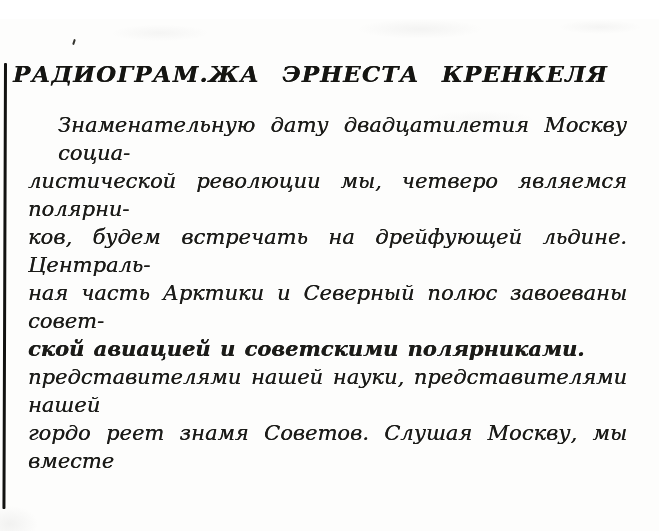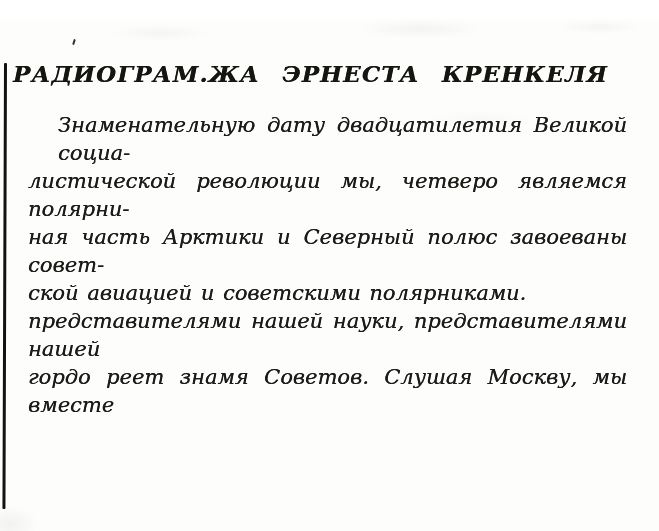--- a/index.html
+++ b/index.html
@@ -68,37 +68,38 @@
     font-size: 21px;
     line-height: 28px;
     text-shadow: 0.25px 0 0 currentColor;
   }
   .ln {
     text-align: justify;
     text-align-last: justify;
     word-spacing: 2px;
   }
   .ln.first { padding-left: 30px; }
-  .ln.last  { text-align-last: left; }
+  .ln.last  { text-align-last: left; font-weight: bold; }
 </style>
 </head>
 <body>
 
 <div class="page">
 
   <div class="margin-rule"></div>
   <div class="ink-speck"></div>
 
   <h1 class="title">РАДИОГРАМ.ЖА ЭРНЕСТА КРЕНКЕЛЯ</h1>
 
   <div class="bodytext">
 
     <div class="para">
-      <div class="ln first">Знаменательную дату двадцатилетия Великой социа-</div>
+      <div class="ln first">Знаменательную дату двадцатилетия Москву социа-</div>
       <div class="ln">листической революции мы, четверо являемся полярни-</div>
+      <div class="ln">ков, будем встречать на дрейфующей льдине. Централь-</div>
       <div class="ln">ная часть Арктики и Северный полюс завоеваны совет-</div>
       <div class="ln last">ской авиацией и советскими полярниками.</div>
     </div>
 
     <div class="para">
       <div class="ln">представителями нашей науки, представителями нашей</div>
       <div class="ln">гордо реет знамя Советов. Слушая Москву, мы вместе</div>
 
     </div>
 

